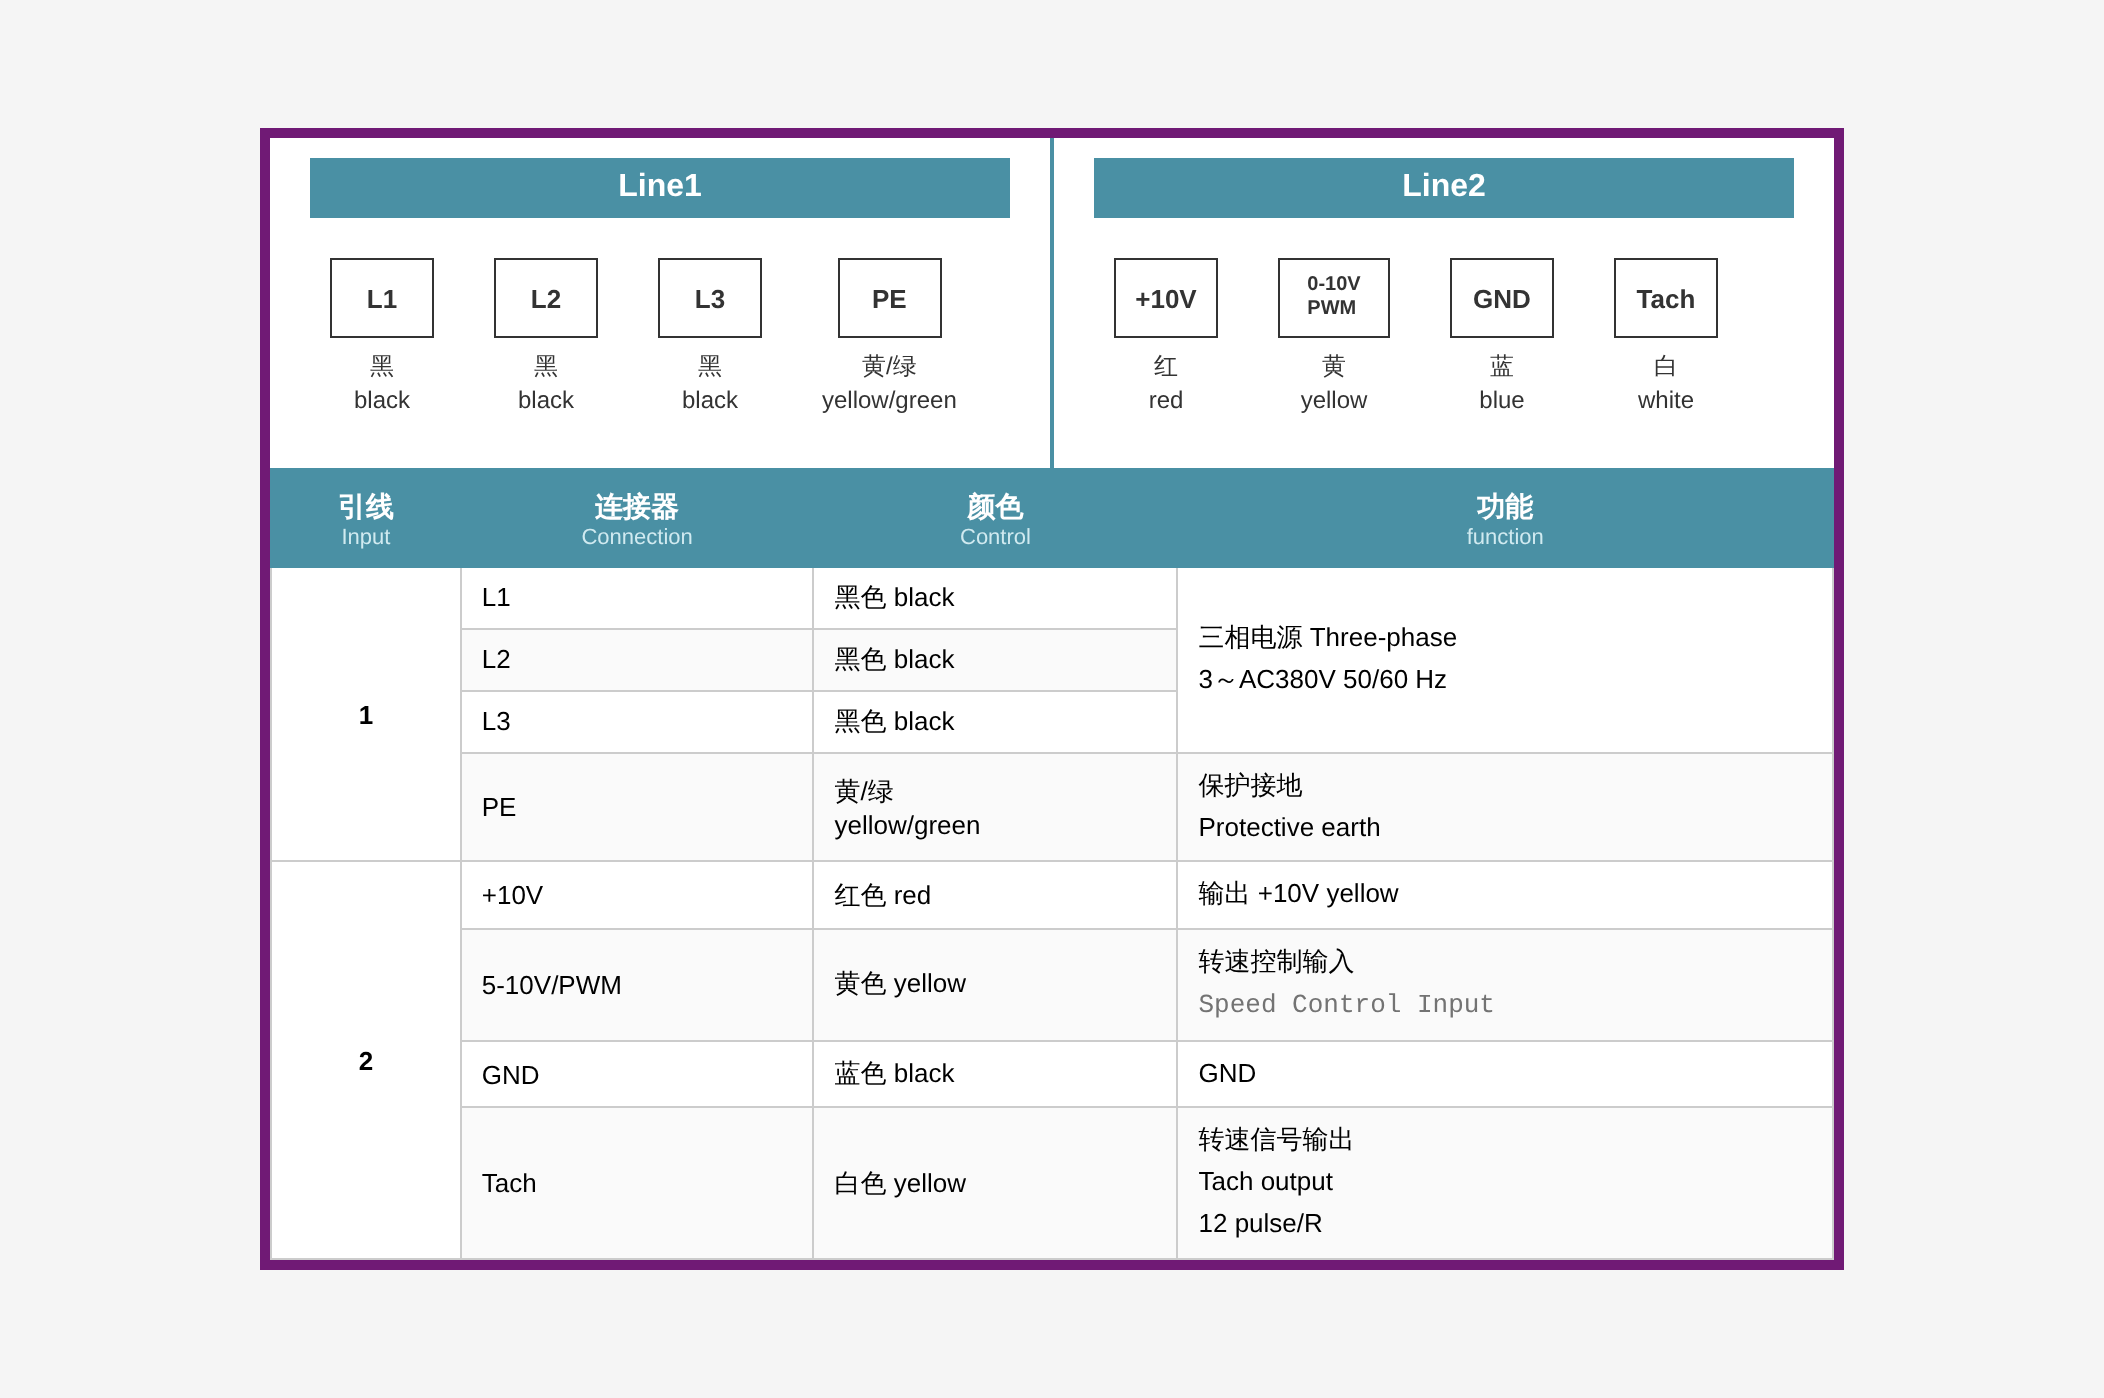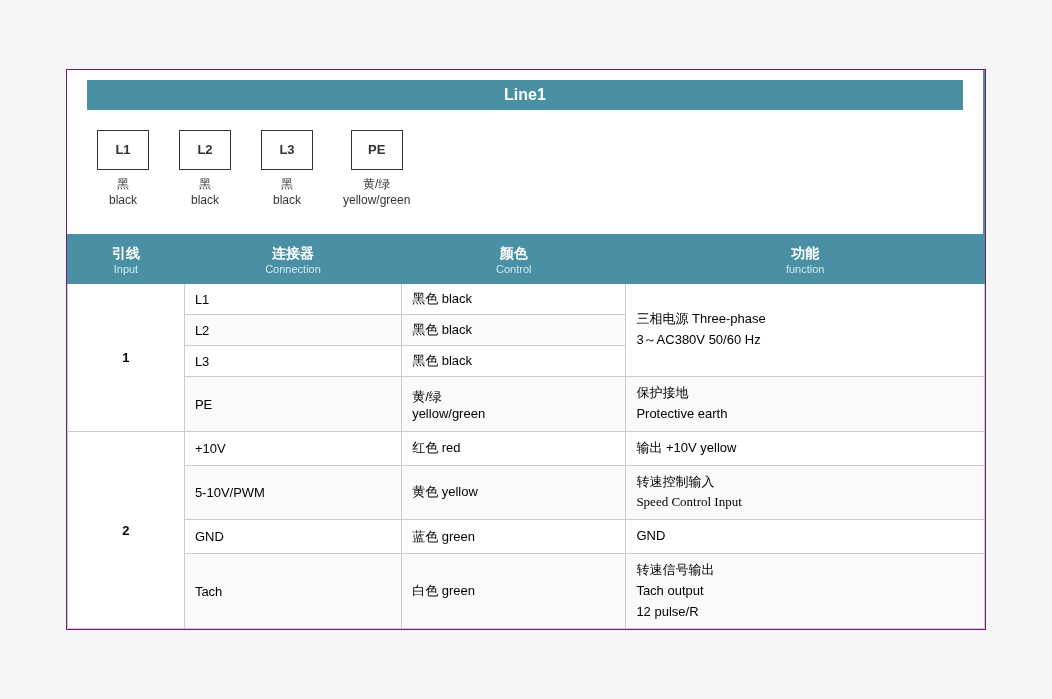--- a/index.html
+++ b/index.html
@@ -7,22 +7,22 @@
       font-family: Arial, sans-serif;
       background: #f5f5f5;
       display: flex;
       justify-content: center;
       align-items: center;
       min-height: 100vh;
       padding: 20px;
     }
     .container {
       background: white;
-      border: 1px solid #701a75;
-      width: 920px;
+      border: 5px solid #701a75;
+      width: 792px;
     }
     
     .diagram-row {
       display: flex;
       border-bottom: 2px solid #4a90a4;
     }
     .diagram-section {
       flex: 1;
       padding: 10px 20px 20px;
     }
@@ -101,22 +101,22 @@
       color: #d0eaf0;
     }
     .row-group-label {
       text-align: center;
       font-size: 15px;
       font-weight: bold;
       vertical-align: middle;
       border: 1px solid #ccc;
     }
     .mono {
-      font-family: Liberation Serif, serif;
-      color: #000000;
+      font-family: Liberation Mono, monospace;
+      color: #737373;
     }
     .function-cell {
       font-size: 13px;
       line-height: 1.6;
     }
     
     .main-table tbody tr:nth-child(even) td {
       background: #fafafa;
     }
     .main-table tbody tr td.row-group-label {
@@ -145,20 +145,41 @@
           <div class="connector-box">L3</div>
           <div class="connector-label">黑<br>black</div>
         </div>
         <div class="connector-item">
           <div class="connector-box">PE</div>
           <div class="connector-label">黄/绿<br>yellow/green</div>
         </div>
       </div>
     </div>
 
+    <div class="diagram-section line2">
+      <div class="section-header">Line2</div>
+      <div class="connectors">
+        <div class="connector-item">
+          <div class="connector-box">+10V</div>
+          <div class="connector-label">红<br>red</div>
+        </div>
+        <div class="connector-item">
+          <div class="connector-box small" style="font-size:10px; line-height:1.2;">0-10V<br>PWM</div>
+          <div class="connector-label">黄<br>yellow</div>
+        </div>
+        <div class="connector-item">
+          <div class="connector-box">GND</div>
+          <div class="connector-label">蓝<br>blue</div>
+        </div>
+        <div class="connector-item">
+          <div class="connector-box">Tach</div>
+          <div class="connector-label">白<br>white</div>
+        </div>
+      </div>
+    </div>
   </div>
 
   <table class="main-table">
     <thead>
       <tr>
         <th>
           <div class="zh">引线</div>
           <div class="en">Input</div>
         </th>
         <th>
@@ -205,23 +226,23 @@
       </tr>
       <tr>
         <td>5-10V/PWM</td>
         <td>黄色 yellow</td>
         <td class="function-cell">
           转速控制输入<br><span class="mono">Speed Control Input</span>
         </td>
       </tr>
       <tr>
         <td>GND</td>
-        <td>蓝色 green</td>
+        <td>蓝色 black</td>
         <td class="function-cell">GND</td>
       </tr>
       <tr>
         <td>Tach</td>
-        <td>白色 green</td>
+        <td>白色 yellow</td>
         <td class="function-cell">转速信号输出<br>Tach output<br>12 pulse/R</td>
       </tr>
     </tbody>
   </table>
 </div>
 
 </body></html>

